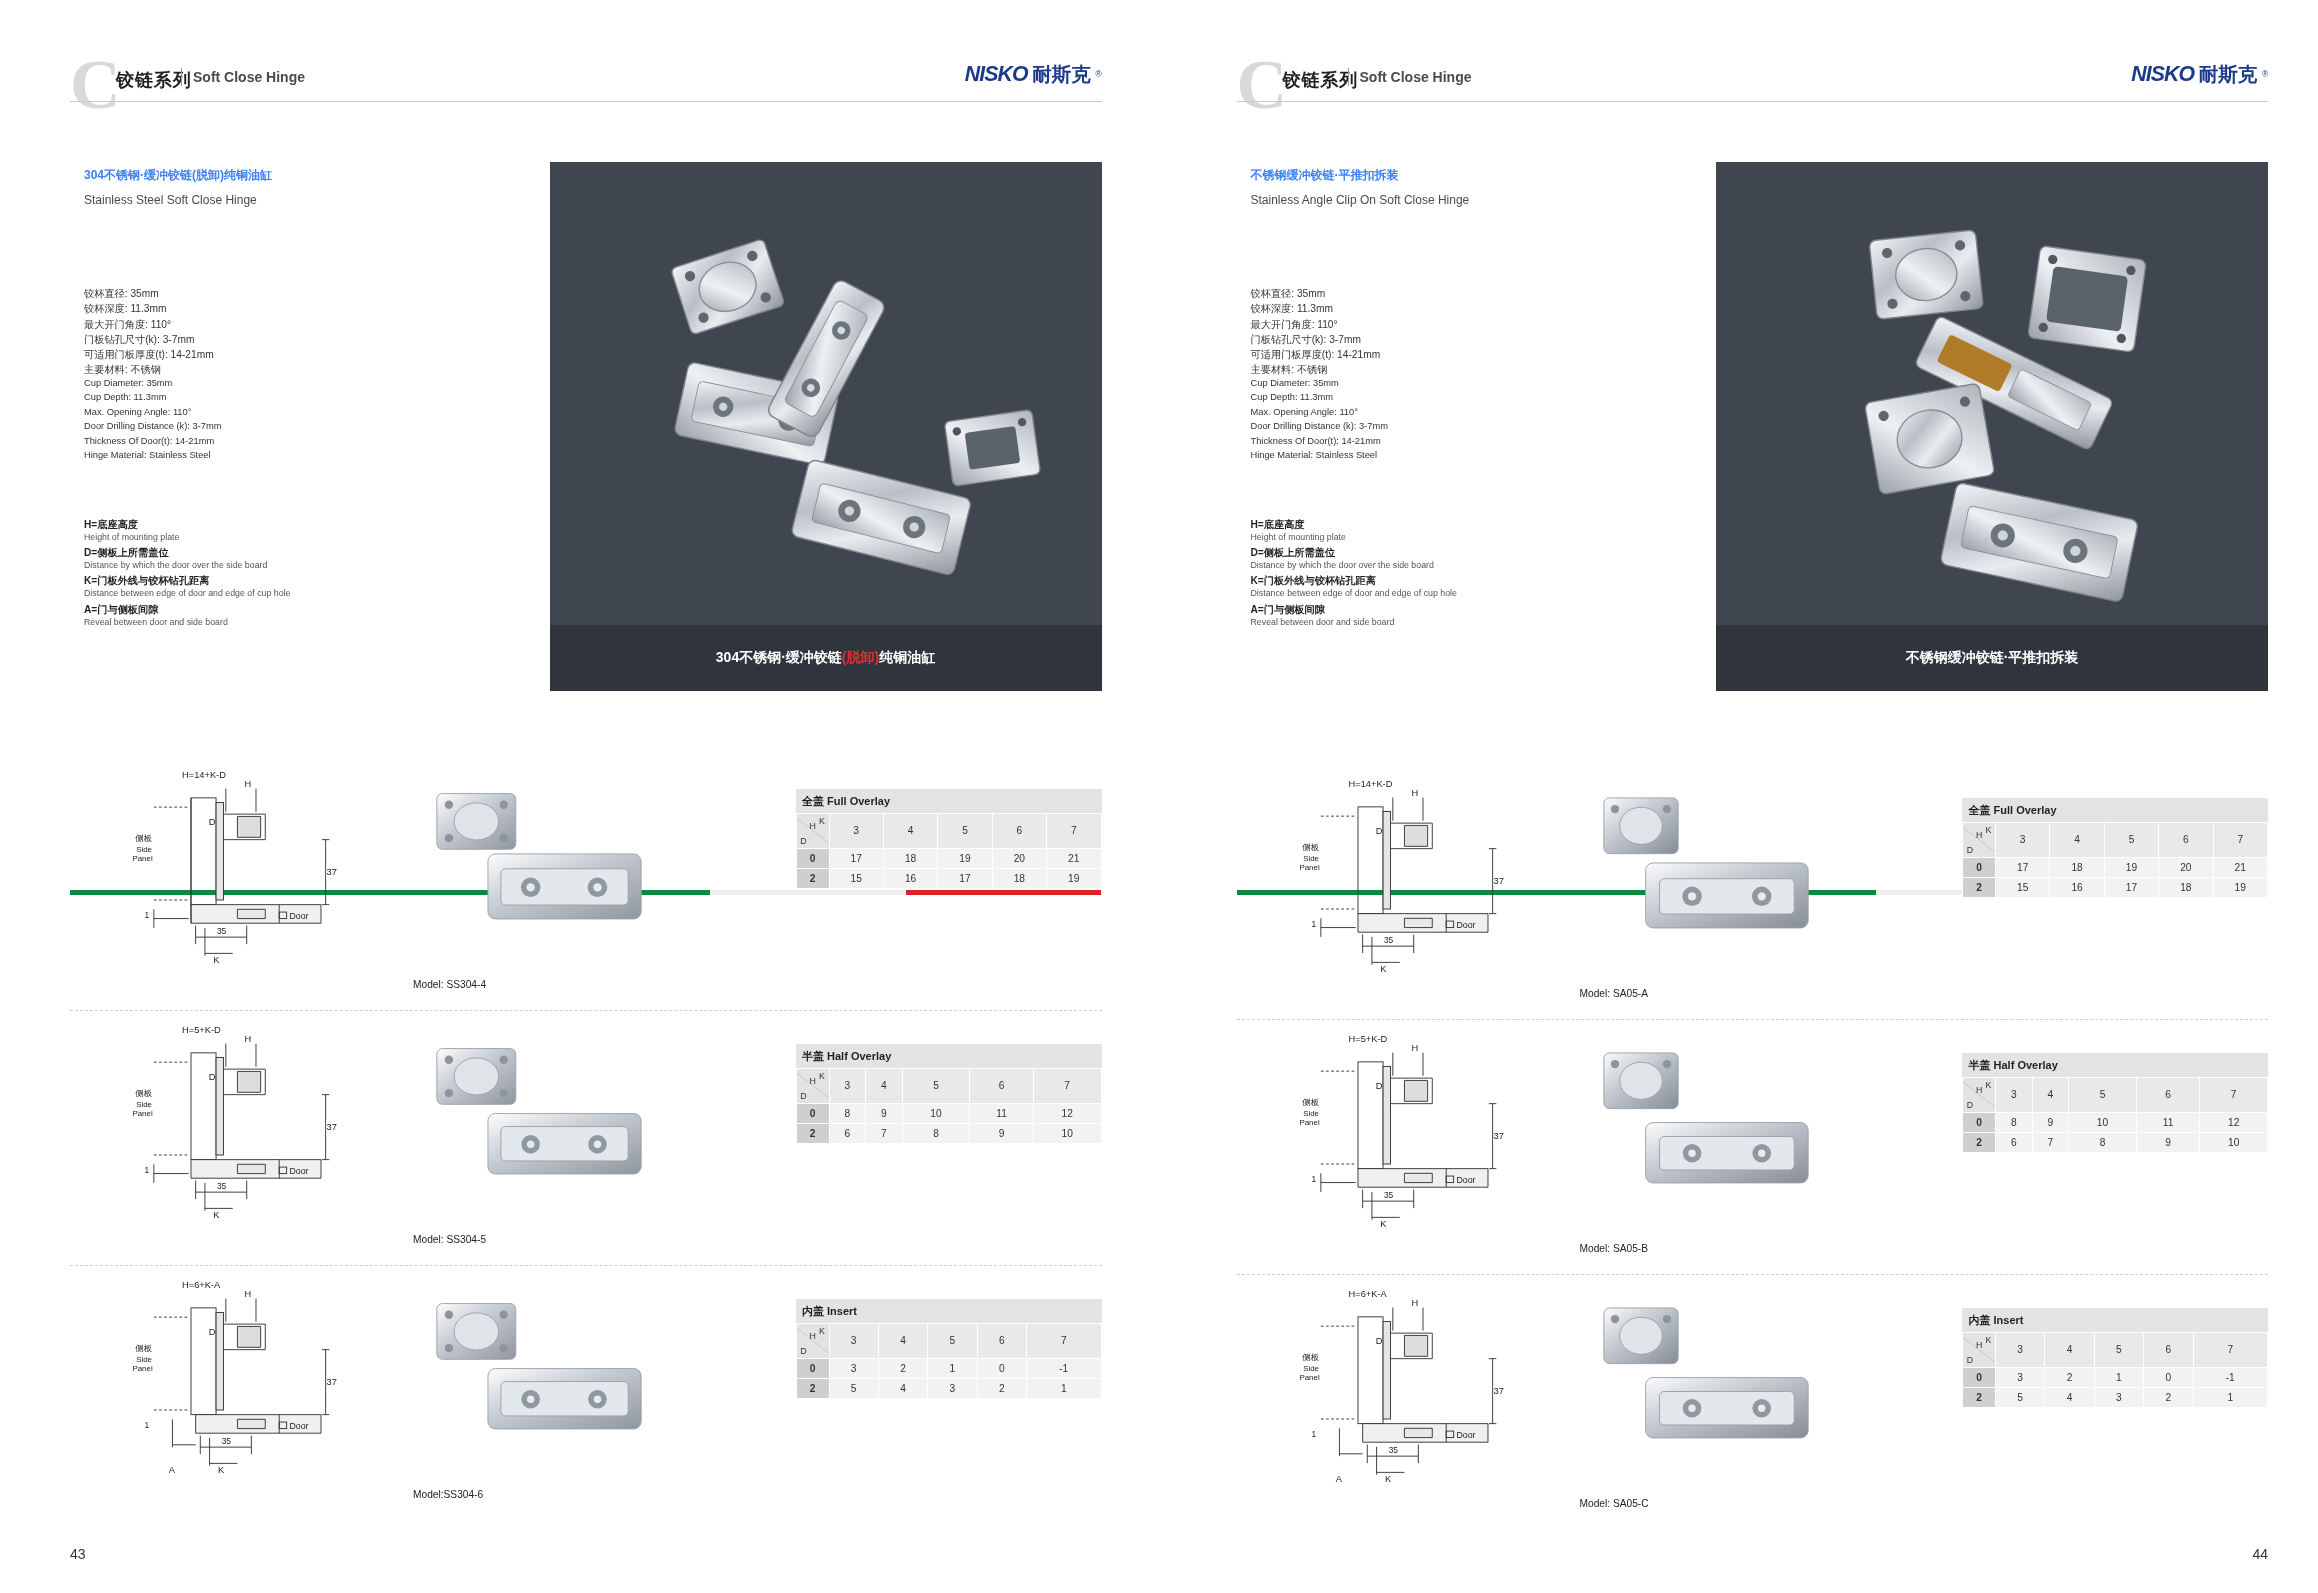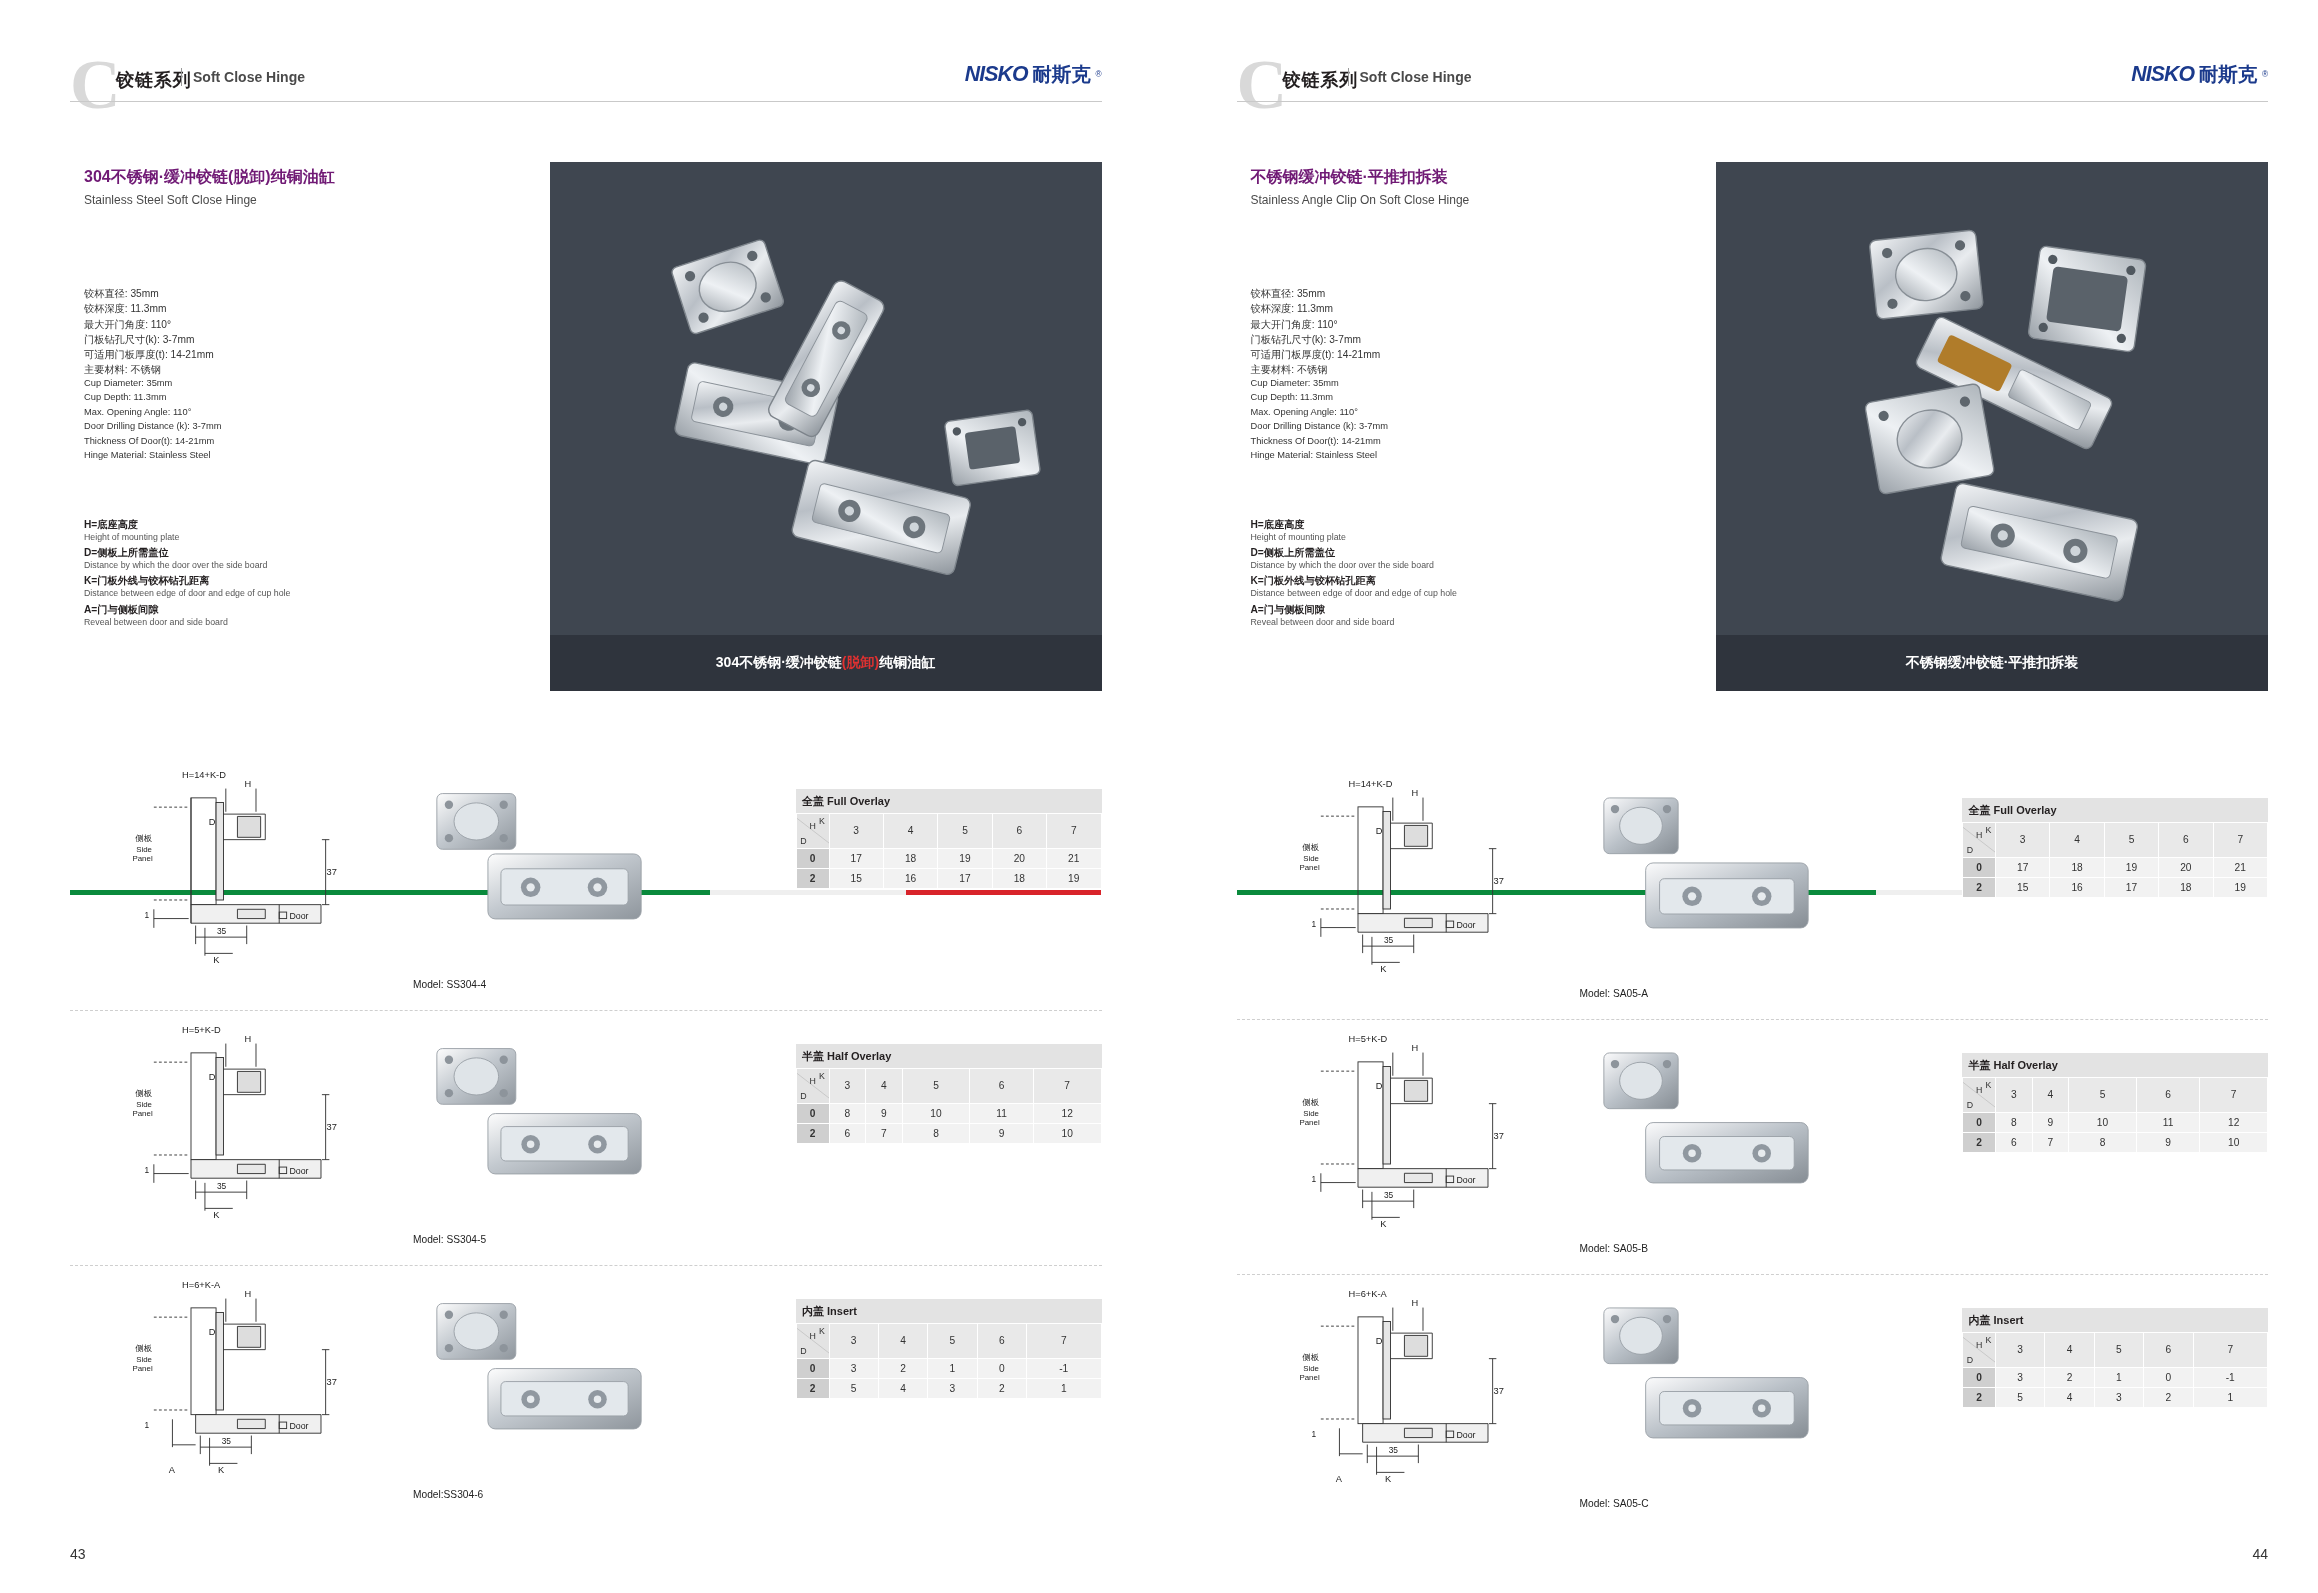--- a/index.html
+++ b/index.html
@@ -17,31 +17,31 @@
   .hdr .divider{position:absolute;left:111px;top:12px;width:0.9px;height:17.6px;background:#9a9a9a;}
   .hdr .en{position:absolute;left:123px;top:13px;font-size:14px;color:#4a4a4a;font-weight:bold;}
   .hdr .rule{position:absolute;left:0;right:0;top:45px;height:1.4px;background:#c9c9c9;}
   .brand{position:absolute;right:0;top:4.6px;display:flex;align-items:center;gap:4.6px;}
   .brand .nis{font-size:21.3px;font-weight:bold;font-style:italic;letter-spacing:-0.9px;color:#1b3a8c;font-family:"Liberation Sans",sans-serif;}
   .brand .cncn{font-size:19.5px;font-weight:bold;color:#1b3a8c;}
   .brand .reg{font-size:8.3px;color:#1b3a8c;vertical-align:super;}
 
   
   .prod{position:absolute;top:167px;left:0;right:0;height:547px;}
-  .prod .title-cn{position:absolute;left:14px;top:0;font-size:16px;font-weight:bold;color:#701a75;}
+  .prod .title-cn{position:absolute;left:14px;top:0;font-size:12px;font-weight:bold;color:#3b82f6;}
   .prod .title-en{position:absolute;left:14px;top:26px;font-size:12px;color:#4a4a4a;}
   .spec{position:absolute;left:14px;font-size:10.2px;line-height:15.3px;color:#333;}
   .spec.cn{top:83px;margin-top:36px;}
   .spec.en{top:209px;font-size:9.3px;line-height:14.4px;}
   .legend{position:absolute;left:14px;top:352px;font-size:9.7px;line-height:12px;color:#231f20;}
   .legend .l-cn{font-weight:bold;font-size:10.2px;}
   .legend .l-en{font-size:8.8px;color:#555;margin-bottom:4.2px;display:block;}
 
   .photo{position:absolute;right:0;top:-4.6px;width:552px;height:529px;background:#3f4650;overflow:hidden;}
-  .photo .cap{position:absolute;left:0;right:0;bottom:0;height:56px;background:rgba(34,39,46,0.55);color:#fff;font-size:14px;font-weight:bold;display:flex;align-items:center;justify-content:center;}
+  .photo .cap{position:absolute;left:0;right:0;bottom:0;height:66px;background:rgba(34,39,46,0.55);color:#fff;font-size:14px;font-weight:bold;display:flex;align-items:center;justify-content:center;}
   .photo .cap .red{color:#e03131;}
 
   
   .hingeart{position:absolute;left:0;top:0;width:100%;height:100%;}
 
   
   .colorbar{position:absolute;top:723px;left:0;right:0;height:4.6px;}
   .colorbar .g{position:absolute;left:0;width:62%;height:4.6px;background:#0a8a3c;}
   .colorbar .w{position:absolute;left:62%;width:19%;height:4.6px;background:#efefef;}
   .colorbar .r{position:absolute;left:81%;width:19%;height:4.6px;background:#d8232a;}

